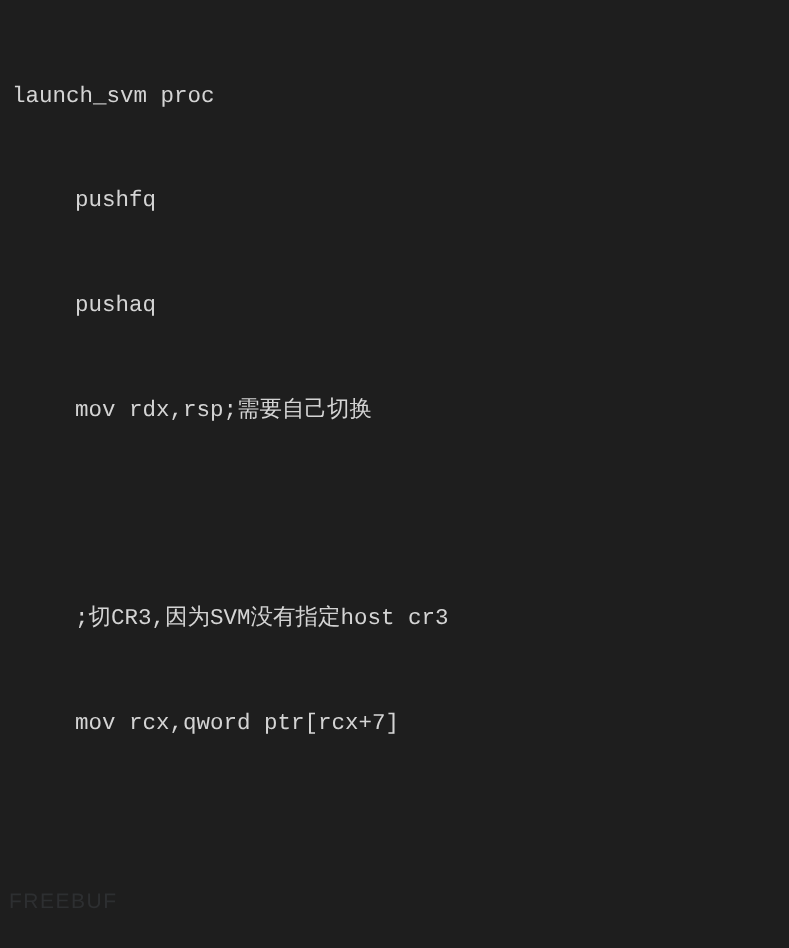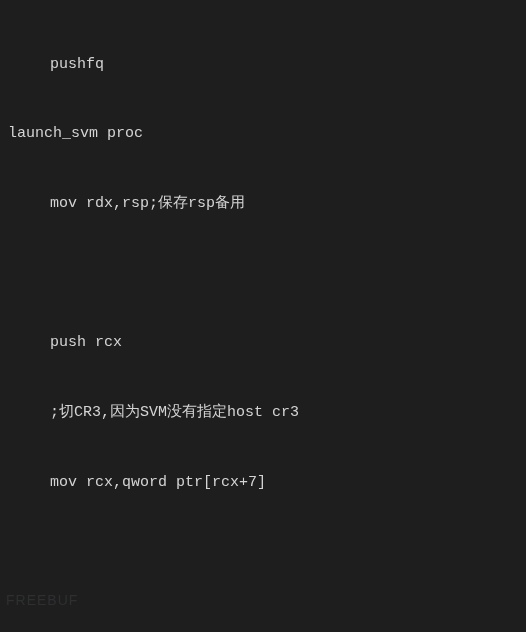--- a/index.html
+++ b/index.html
@@ -43,25 +43,25 @@
       padding-left: 50px;
     }
     .blank {
       min-height: 23px;
     }
   </style>
 </head>
 <body>
 
 <div class="code-container">
+  <div class="line"><span>launch_svm proc</span></div>
   <div class="line indent1"><span>pushfq</span></div>
-  <div class="line"><span>launch_svm proc</span></div>
-  <div class="line indent1"><span>mov rdx,rsp;保存rsp备用</span></div>
+  <div class="line indent1"><span>pushaq</span></div>
+  <div class="line indent1"><span>mov rdx,rsp;需要自己切换</span></div>
   <div class="line indent1 blank"><span></span></div>
-  <div class="line indent1"><span>push rcx</span></div>
   <div class="line indent1"><span>;切CR3,因为SVM没有指定host cr3</span></div>
   <div class="line indent1"><span>mov rcx,qword ptr[rcx+7]</span></div>
   
   
   
   
   
   
   
   

